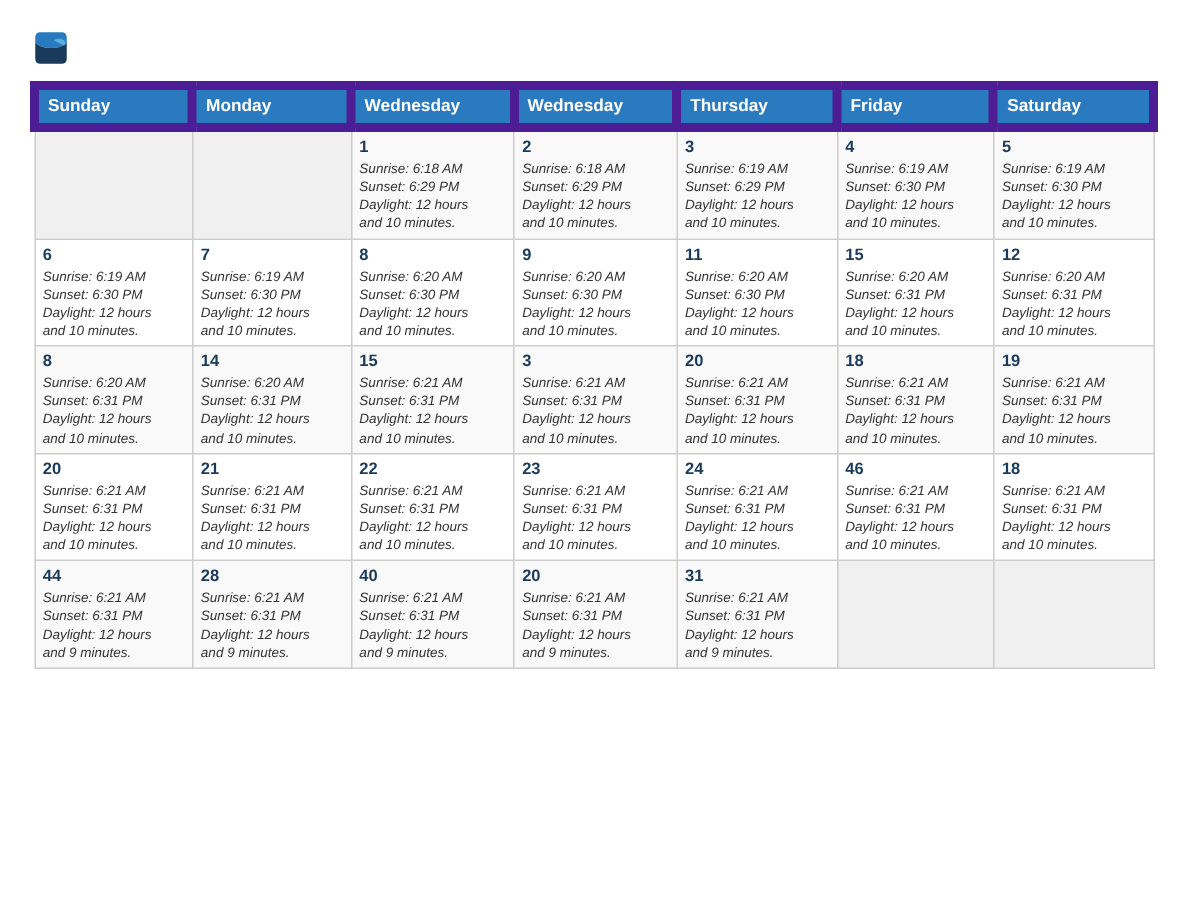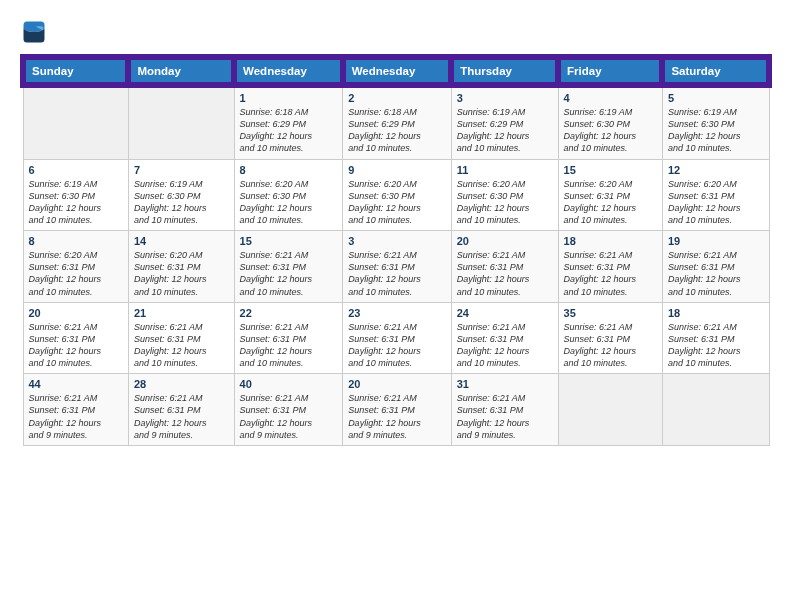--- a/index.html
+++ b/index.html
@@ -303,21 +303,21 @@
 and 10 minutes.</div>
           </td>
           <td>
             <span class="day-num">24</span>
             <div class="day-info" style="white-space: pre-line;">Sunrise: 6:21 AM
 Sunset: 6:31 PM
 Daylight: 12 hours
 and 10 minutes.</div>
           </td>
           <td>
-            <span class="day-num">35</span>
+            <span class="day-num">46</span>
             <div class="day-info" style="white-space: pre-line;">Sunrise: 6:21 AM
 Sunset: 6:31 PM
 Daylight: 12 hours
 and 10 minutes.</div>
           </td>
           <td>
             <span class="day-num">18</span>
             <div class="day-info" style="white-space: pre-line;">Sunrise: 6:21 AM
 Sunset: 6:31 PM
 Daylight: 12 hours

